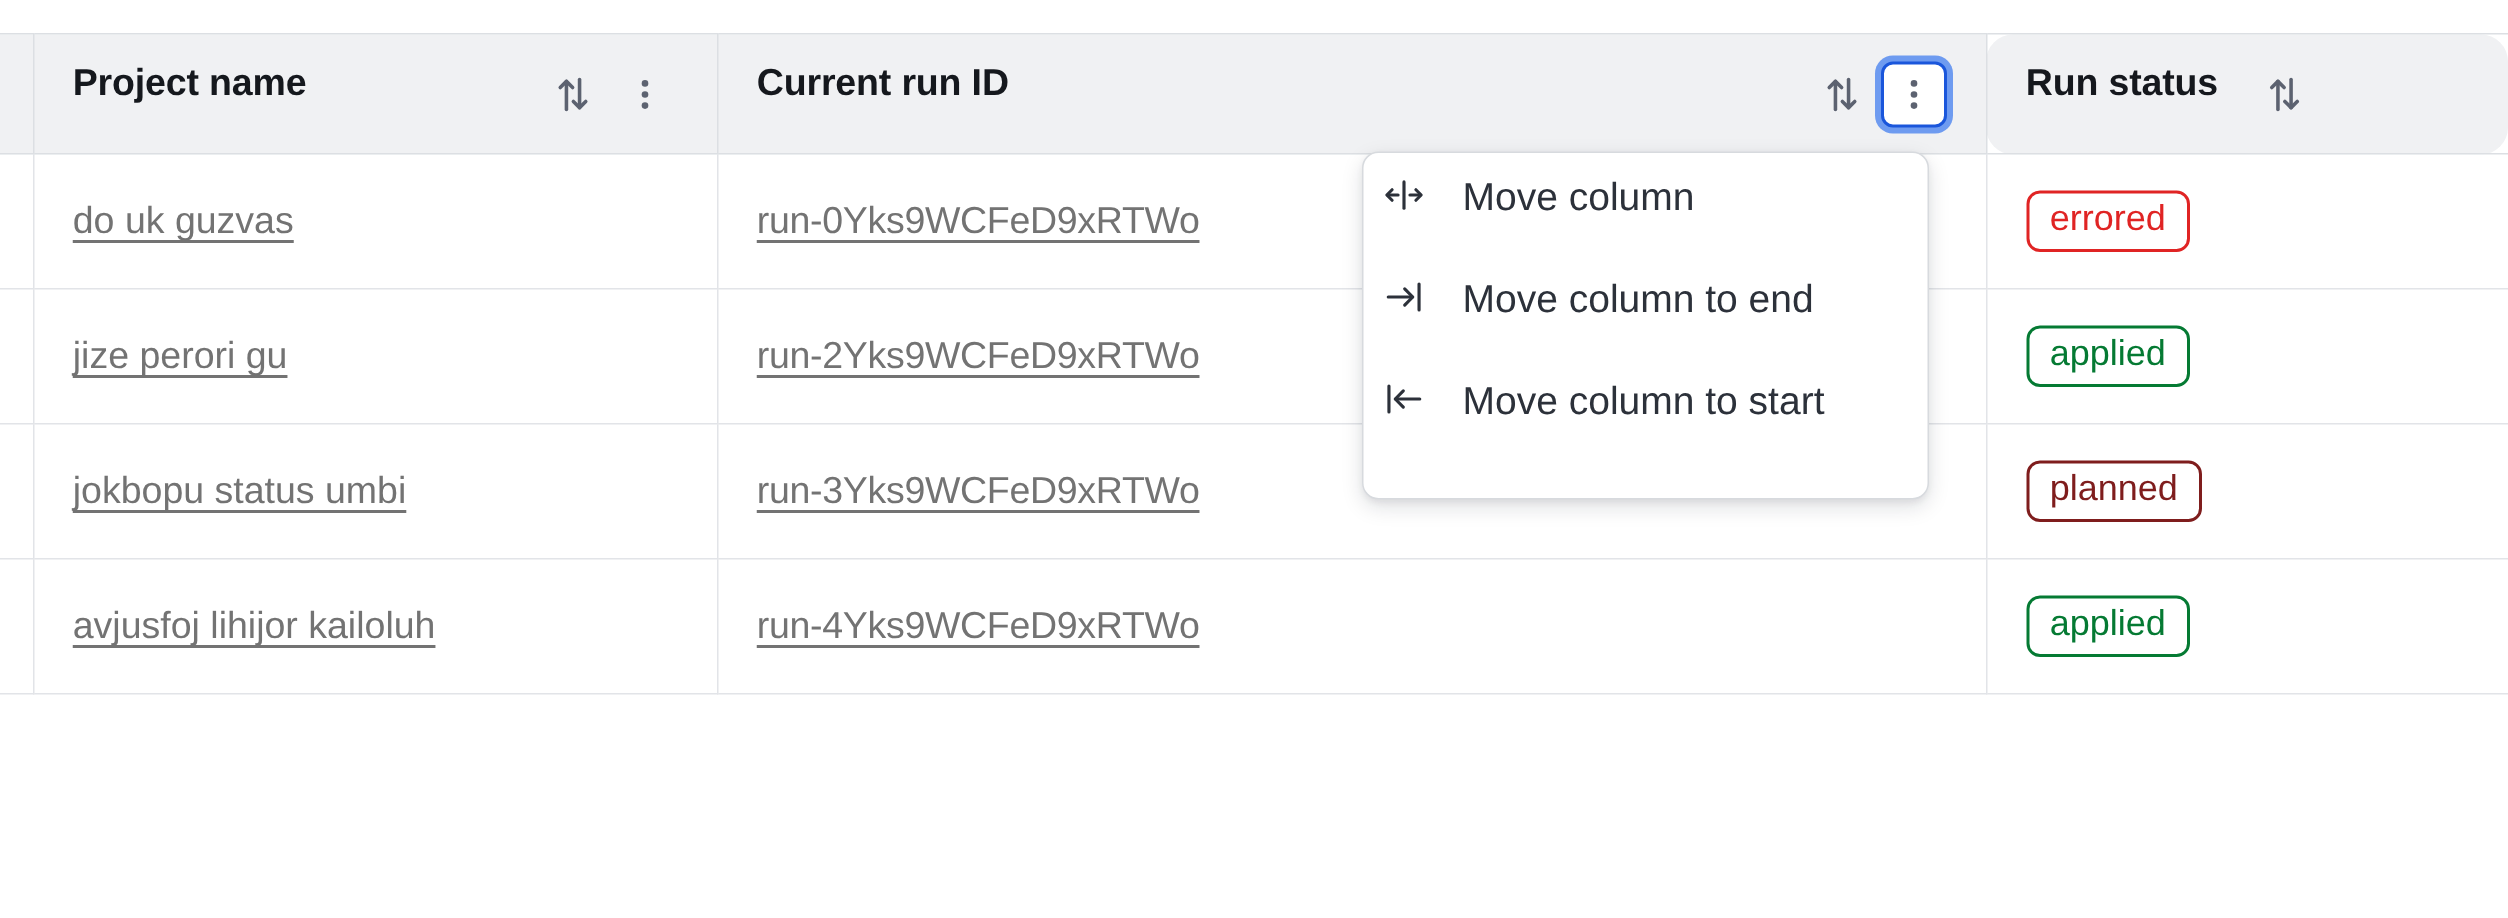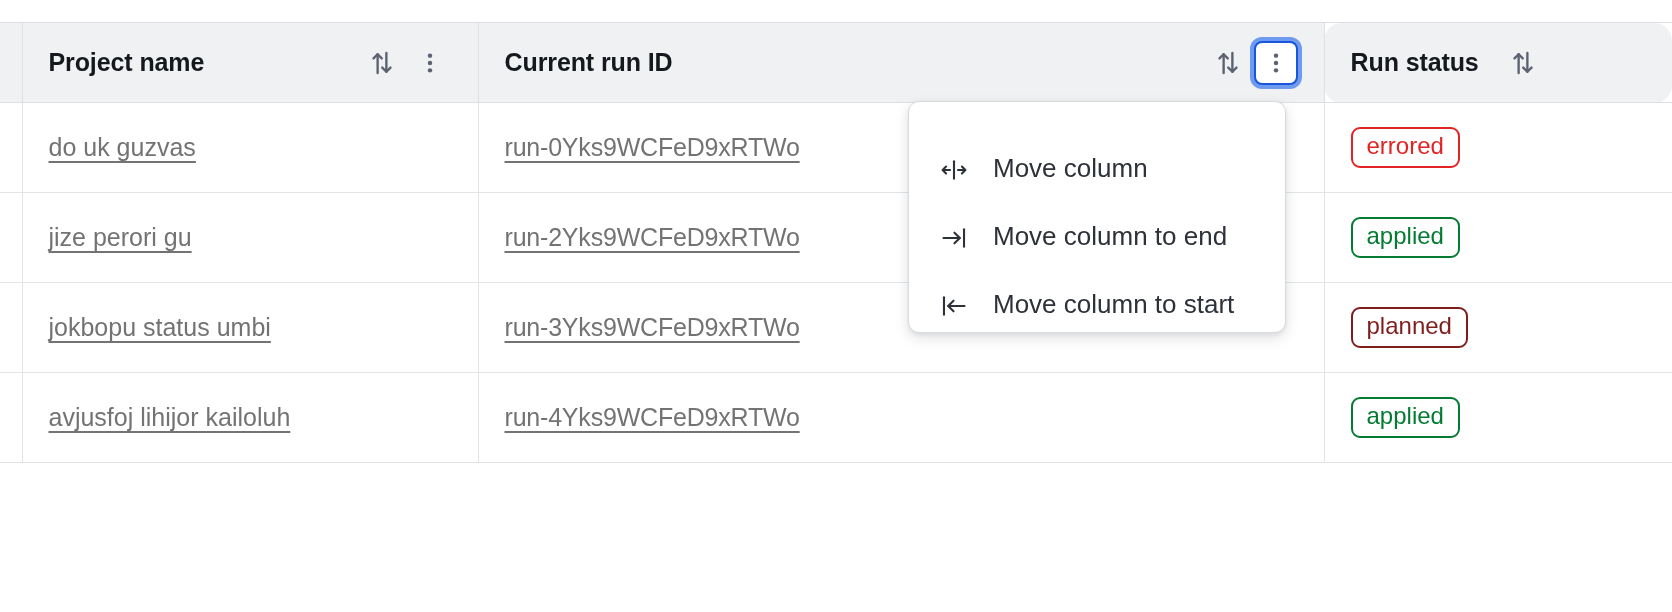--- a/index.html
+++ b/index.html
@@ -45,21 +45,20 @@
   thead th.gutter-head {
     padding: 0;
     border-right: 1px solid #dcdfe3;
   }
   thead th.status-head {
     border-right: none;
     border-radius: 18px;
   }
   .head-inner {
     display: flex;
-    align-items: center;
     width: 100%;
   }
   .head-title {
     font-size: 25px;
     font-weight: bold;
     color: #15181d;
     letter-spacing: -0.1px;
     white-space: nowrap;
   }
   .head-spacer { flex: 1 1 auto; }
@@ -130,23 +129,23 @@
     background: #ffffff;
     border: 1px solid #d7dade;
     border-radius: 11px;
     box-shadow: 0 5px 14px rgba(16, 24, 40, 0.13), 0 2px 4px rgba(16, 24, 40, 0.06);
     padding: 14px 0 12px;
     box-sizing: border-box;
     z-index: 30;
   }
   .menu-item {
     display: flex;
-    align-items: flex-end;
+    align-items: flex-start;
     height: 68px;
-    padding: 0 22px 0 28px;
+    padding: 0 22px 0 10px;
     box-sizing: border-box;
   }
   .menu-icon {
     width: 34px;
     flex: 0 0 34px;
     display: flex;
     align-items: center;
     justify-content: center;
     color: #2c313a;
   }

